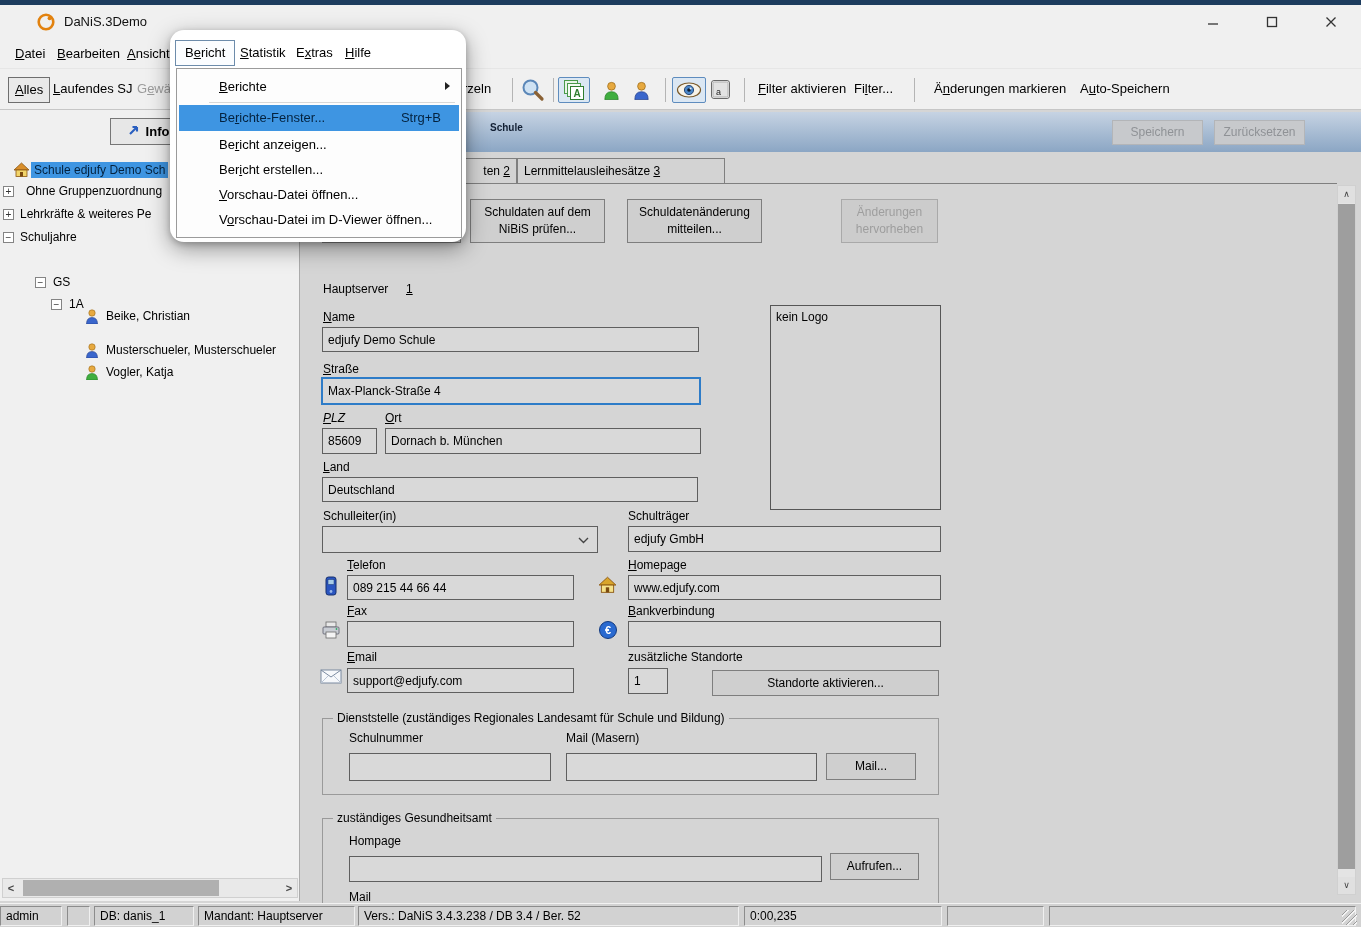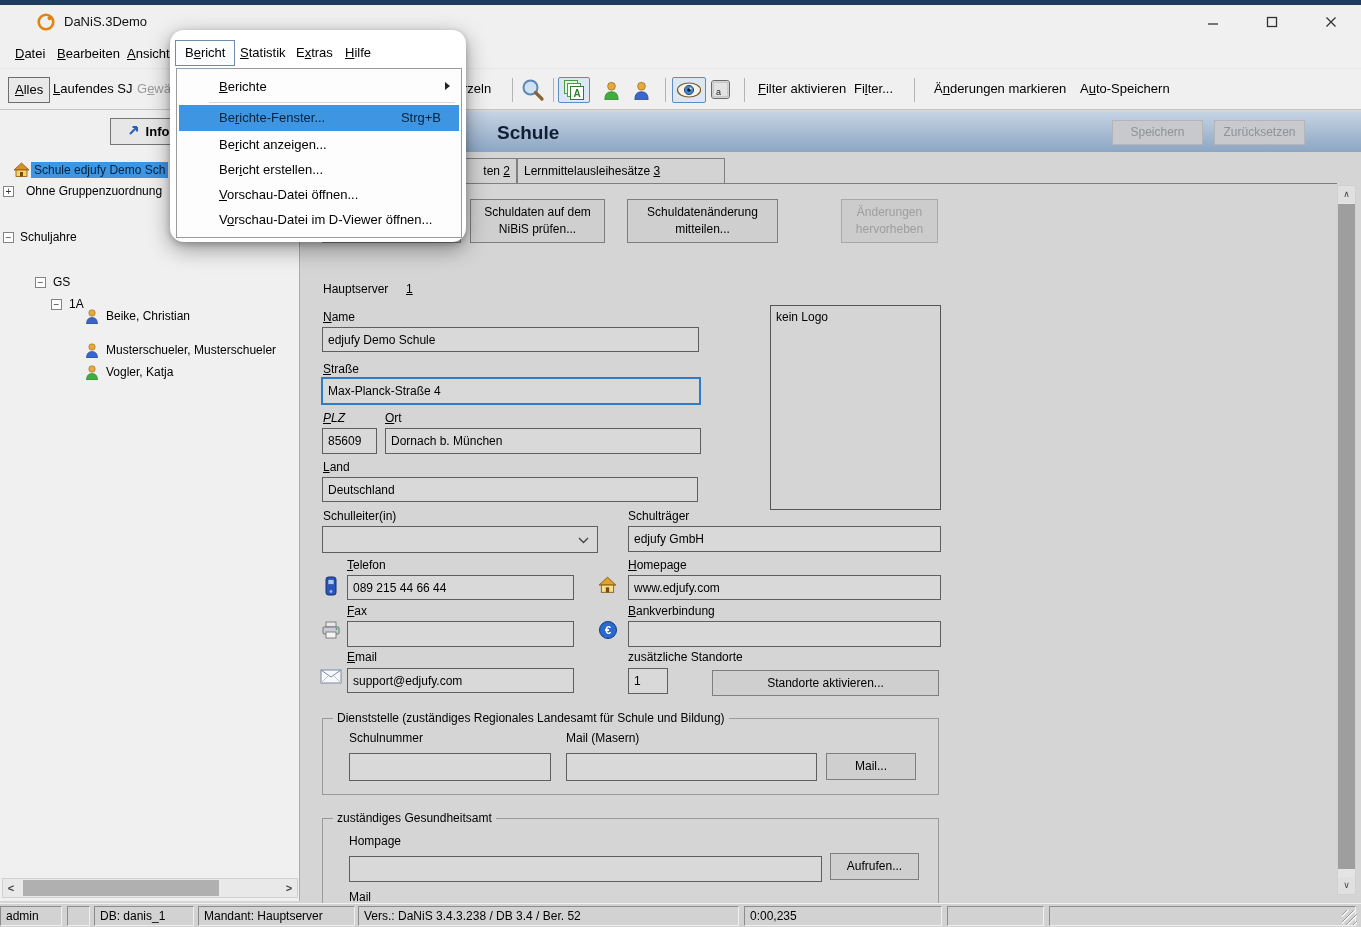--- a/index.html
+++ b/index.html
@@ -39,21 +39,21 @@
 .tree-sel{background:#3e95e2;color:#04223e;padding:1px 3px;}
 .tree-ico{position:absolute;top:3px;}
 
 .hscroll{left:2px;top:768px;width:296px;height:20px;background:#e9e9e9;border:1px solid #d0d0d0;}
 .hs-arrow{top:0;width:16px;height:18px;line-height:18px;text-align:center;font-size:11px;font-weight:bold;color:#444;}
 .hs-thumb{left:20px;top:1px;width:196px;height:16px;background:#b0b0b0;}
 
 
 .main{left:301px;top:110px;width:1060px;height:793px;background:#d5d5d5;overflow:hidden;}
 .hdr{left:2px;top:2px;width:1058px;height:40px;background:linear-gradient(#c6d3e3,#8ba6c4);}
-.hdr-title{left:187px;top:10px;font-size:19px;font-weight:bold;color:#121f33;margin-left:7px;}
+.hdr-title{left:187px;top:10px;font-size:10px;font-weight:bold;color:#121f33;}
 .hdr-btn{top:8px;width:91px;height:25px;background:#c7c9cc;border:1px solid #b3b5b8;color:#8f9296;text-align:center;line-height:23px;font-size:12px;}
 .tab{top:48px;height:26px;border:1px solid #7f7f7f;background:#d3d3d3;line-height:24px;font-size:12px;padding:0 6px;}
 .tab-line{left:2px;top:73px;width:1034px;height:1px;background:#7f7f7f;}
 .act-btn{top:89px;height:44px;border:1px solid #7e7e7e;background:#cfcfcf;font-size:12px;line-height:1.4;display:flex;align-items:center;justify-content:center;text-align:center;padding:2px 6px;}
 .act-dis{color:#9e9e9e;border-color:#a9a9a9;background:#cccccc;}
 .flabel{font-size:12px;white-space:nowrap;}
 .finput{border:1px solid #5f5f5f;background:#d9d9d9;font-family:"Liberation Sans",sans-serif;font-size:12px;padding:0 5px;color:#000;}
 .focused{border:1px solid #2e7cc8;box-shadow:0 0 0 1px #2e7cc8;}
 .combo{border:1px solid #5f5f5f;background:#d9d9d9;display:flex;align-items:center;justify-content:flex-end;padding-right:8px;}
 .logo-box{border:1px solid #565656;}
@@ -186,20 +186,24 @@
           <polygon points="8.5,1 16,8 1,8" fill="#d98f2b" stroke="#8a5510" stroke-width=".8"></polygon>
           <rect x="3" y="8" width="11" height="6.5" fill="#f2d469" stroke="#8a5510" stroke-width=".8"></rect>
           <rect x="7" y="10" width="3" height="4.5" fill="#7a4a10"></rect>
         </svg></span>
     <span class="tree-label tree-sel" style="left:31px;">Schule edjufy Demo Sch</span>
   </div>
   <div class="abs tree-row" style="top:71px;">
     <span class="expander exp-plus" style="left:3px;top:5px;"></span>
     <span class="tree-label" style="left:26px;">Ohne Gruppenzuordnung</span>
   </div>
+  <div class="abs tree-row" style="top:94px;">
+    <span class="expander exp-plus" style="left:3px;top:5px;"></span>
+    <span class="tree-label" style="left:20px;">Lehrkräfte &amp; weiteres Pe</span>
+  </div>
   <div class="abs tree-row" style="top:117px;">
     <span class="expander exp-minus" style="left:3px;top:5px;"></span>
     <span class="tree-label" style="left:20px;">Schuljahre</span>
   </div>
   <div class="abs tree-row" style="top:162px;">
     <span class="expander exp-minus" style="left:35px;top:5px;"></span>
     <span class="tree-label" style="left:53px;">GS</span>
   </div>
   <div class="abs tree-row" style="top:184px;">
     <span class="expander exp-minus" style="left:51px;top:5px;"></span>
@@ -240,21 +244,21 @@
     <span class="abs hdr-btn" style="left:809px;">Speichern</span>
     <span class="abs hdr-btn" style="left:911px;">Zurücksetzen</span>
   </div>
 
   <div class="abs tab-line"></div>
   <div class="abs tab" style="left:89px;width:127px;text-align:right;">ten <u>2</u></div>
   <div class="abs tab" style="left:216px;width:208px;">Lernmittelausleihesätze <u>3</u></div>
 
   <div class="abs act-btn" style="left:21px;width:139px;"></div>
   <div class="abs act-btn" style="left:169px;width:135px;">Schuldaten auf dem NiBiS prüfen...</div>
-  <div class="abs act-btn" style="left:326px;width:151px;">Schuldatenänderung mitteilen...</div>
+  <div class="abs act-btn" style="left:326px;width:135px;">Schuldatenänderung mitteilen...</div>
   <div class="abs act-btn act-dis" style="left:540px;width:97px;">Änderungen hervorheben</div>
 
   <span class="abs flabel" style="left:22px;top:172px;">Hauptserver</span>
   <span class="abs flabel" style="left:105px;top:172px;"><u>1</u></span>
 
   <span class="abs flabel" style="left:22px;top:200px;"><u>N</u>ame</span>
   <input class="abs finput" style="left: 21px; top: 217px; width: 377px; height: 25px;" readonly="" value="edjufy Demo Schule">
 
   <span class="abs flabel" style="left:22px;top:252px;"><u>S</u>traße</span>
   <input class="abs finput focused" style="left: 21px; top: 268px; width: 378px; height: 26px;" readonly="" value="Max-Planck-Straße 4">

